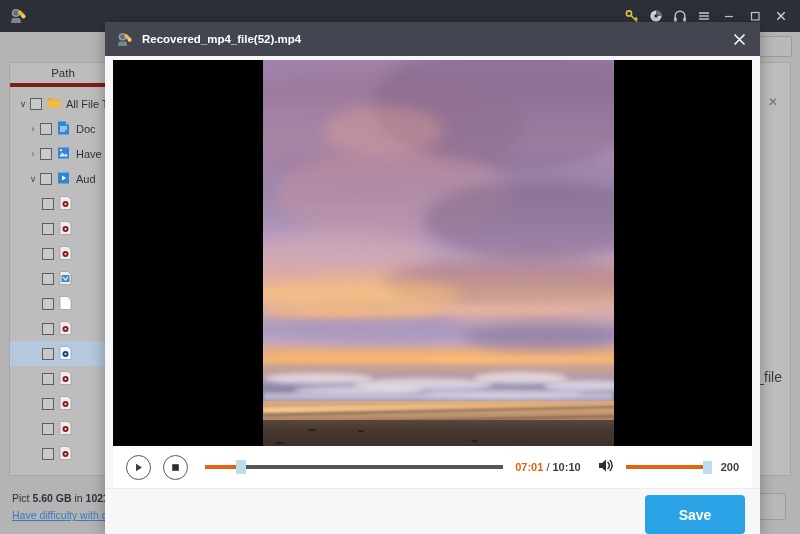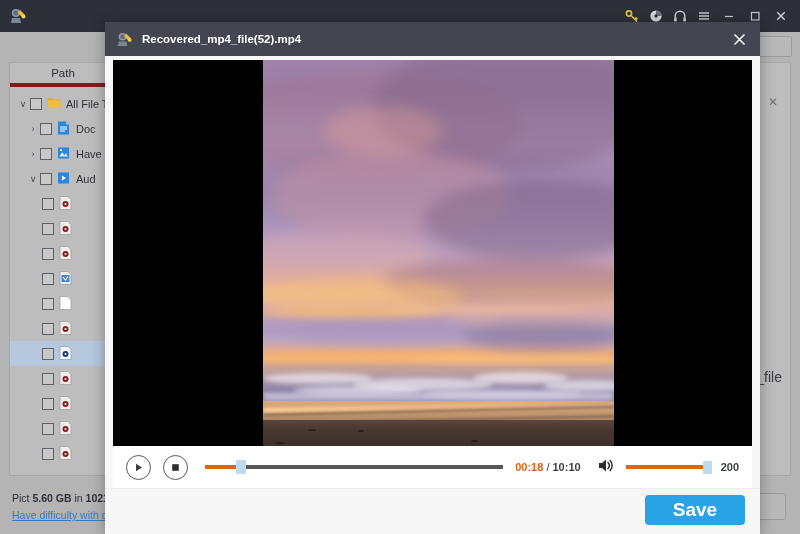--- a/index.html
+++ b/index.html
@@ -350,23 +350,23 @@
 
   
   .modal-foot {
     position: absolute; left: 0; bottom: 0;
     width: 655px; height: 46px;
     background: #f7f7f7;
     border-top: 1px solid #ececec;
   }
   .save-btn {
     position: absolute; right: 15px; top: 6px;
-    width: 100px; height: 30px;
+    width: 100px; height: 39px;
     background: #29a3e6; border: none; border-radius: 4px;
-    color: #fff; font-size: 19px; font-weight: bold;
+    color: #fff; font-size: 14px; font-weight: bold;
     font-family: "Liberation Sans", sans-serif;
     display: flex; align-items: center; justify-content: center;
   }
 </style>
 </head>
 <body>
 
 <div id="app">
 
   <div class="titlebar">
@@ -699,21 +699,21 @@
           </svg>
       </div>
 
       <div class="seek-wrap">
         <div class="seek-track"></div>
         <div class="seek-fill" style="width: 12%;"></div>
         <div class="seek-knob" style="left: 12%;"></div>
       </div>
 
       <div class="time">
-        <span class="cur">00:18</span><span class="sep"> / </span><span class="dur">10:10</span>
+        <span class="cur">07:01</span><span class="sep"> / </span><span class="dur">10:10</span>
       </div>
 
       <span class="spk">
         <svg width="17" height="15" viewBox="0 0 17 15">
           <path d="M1 5 H4 L8 1.5 V13.5 L4 10 H1 Z" fill="#2c2e33"></path>
           <path d="M10 4.4 a4.6 4.6 0 0 1 0 6.2" stroke="#2c2e33" stroke-width="1.5" fill="none" stroke-linecap="round"></path>
           <path d="M12.2 2.6 a7.2 7.2 0 0 1 0 9.8" stroke="#2c2e33" stroke-width="1.5" fill="none" stroke-linecap="round"></path>
         </svg>
       </span>
 

